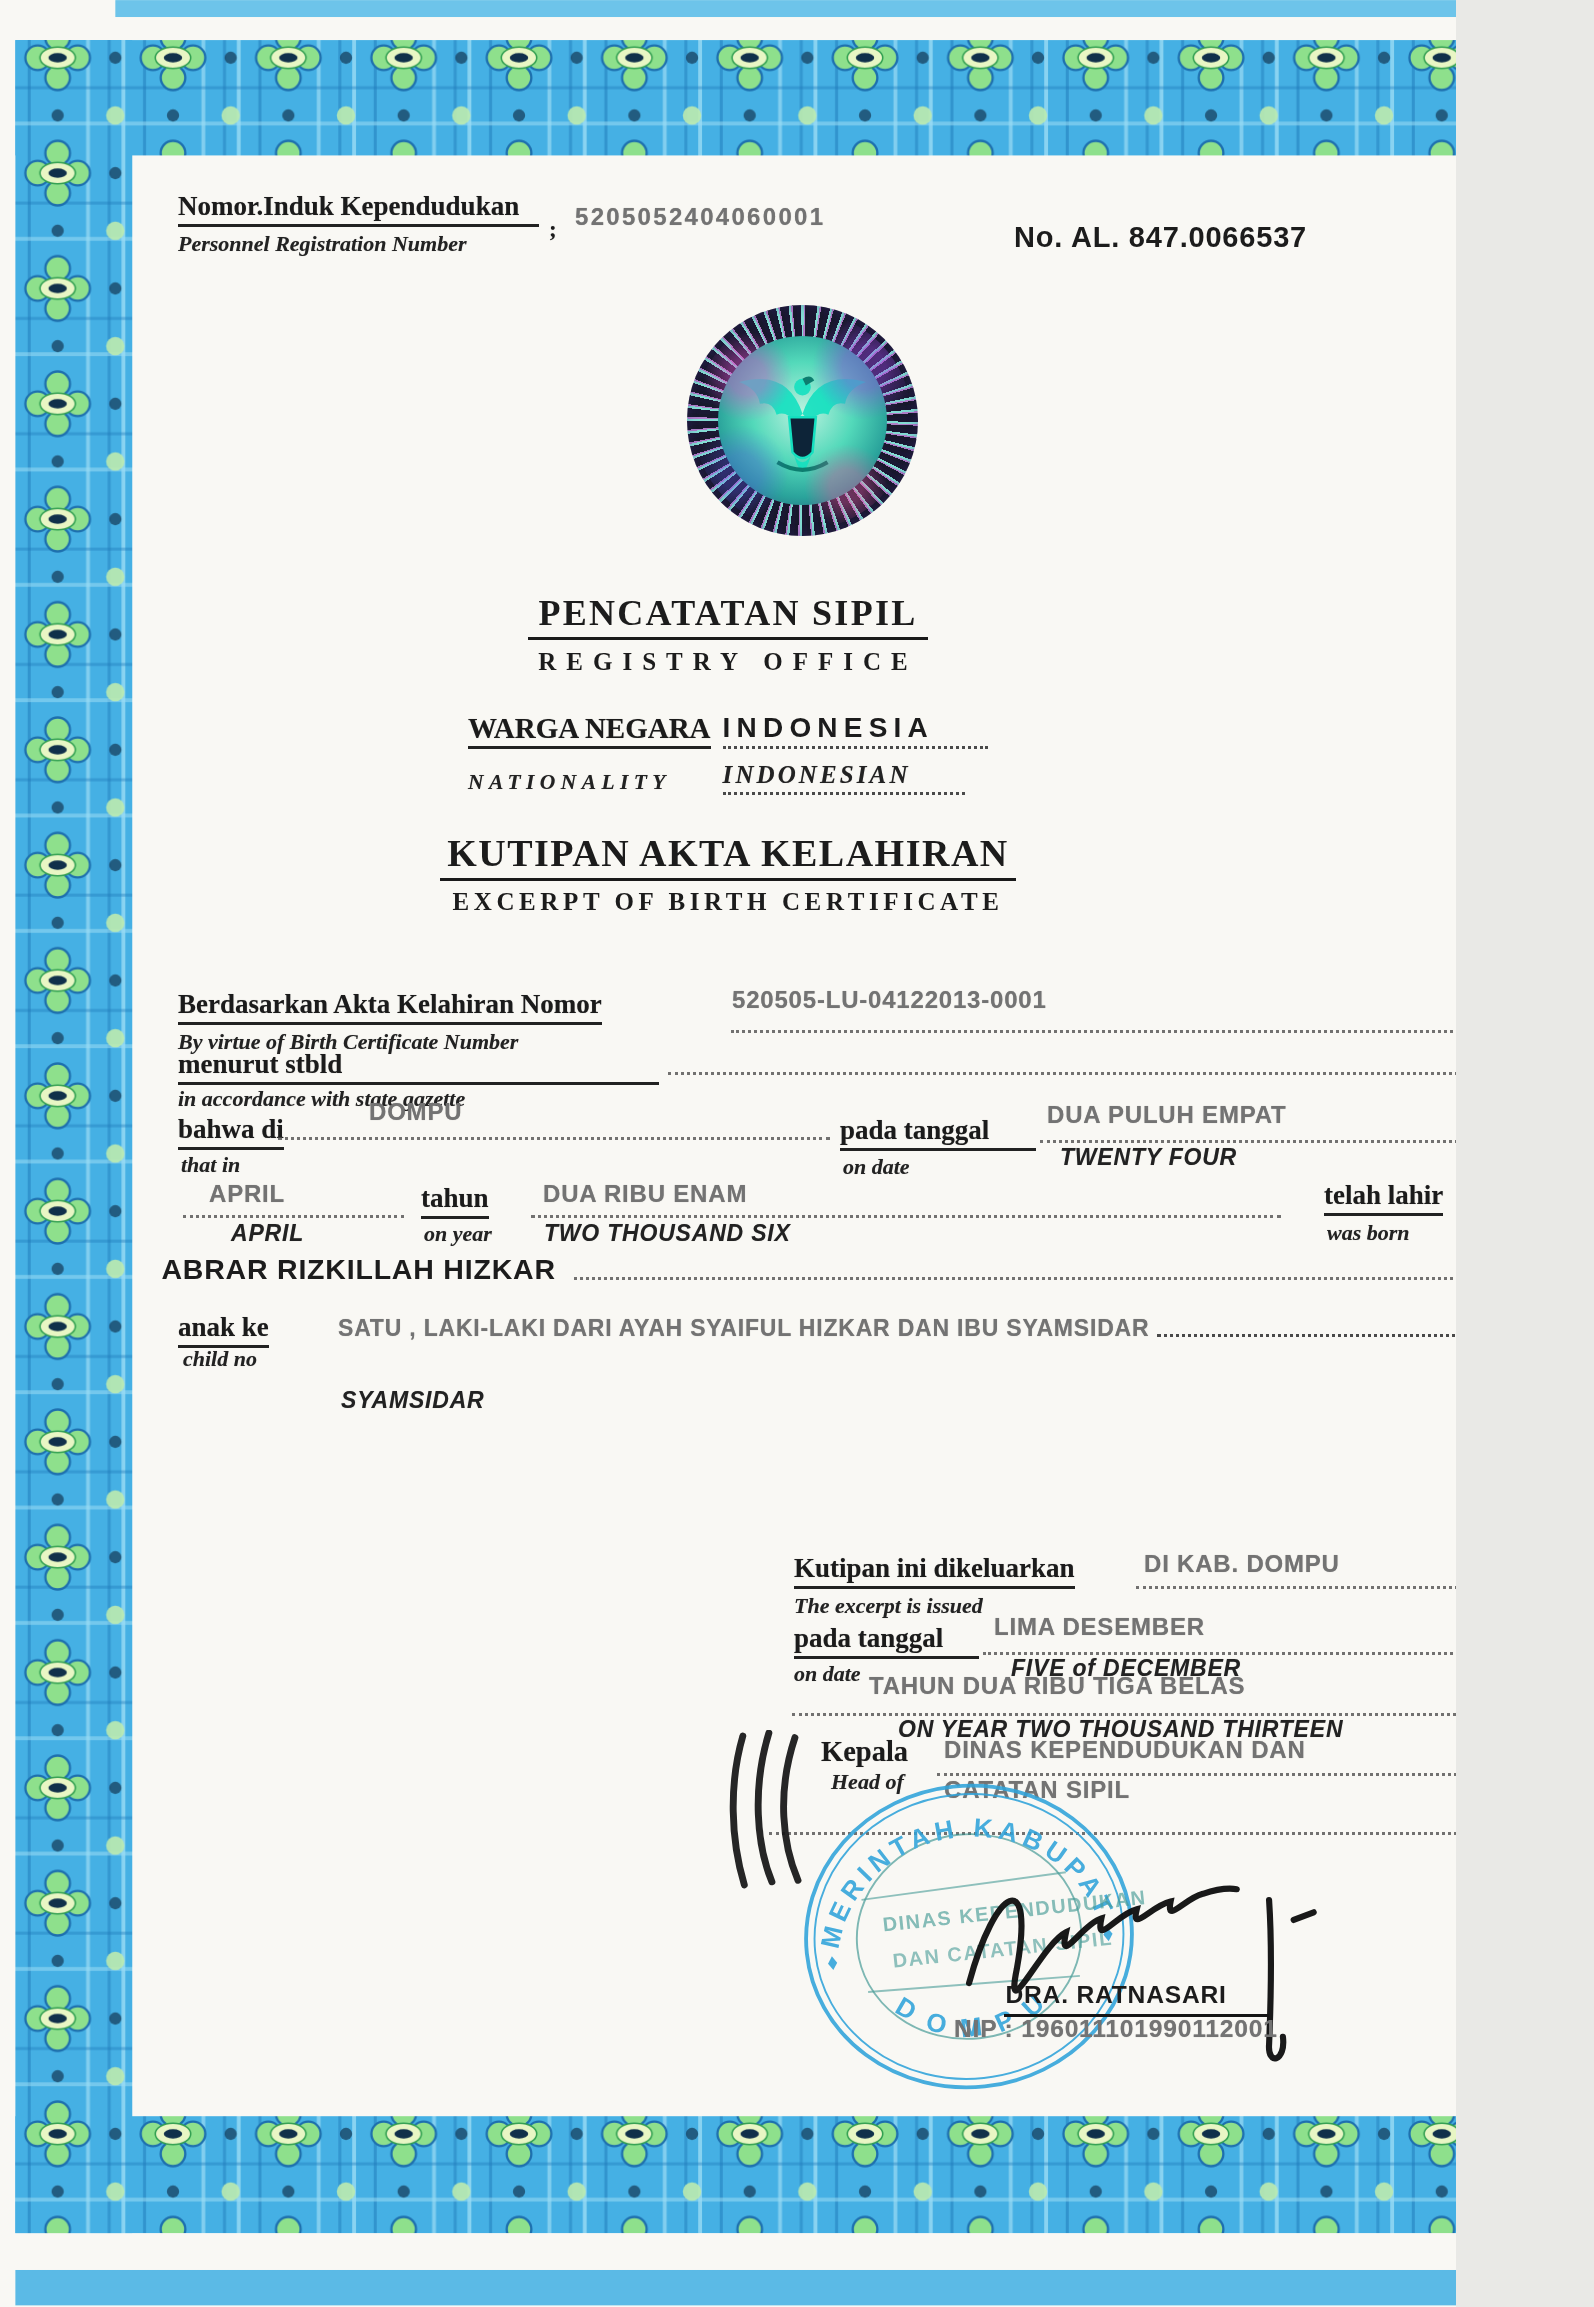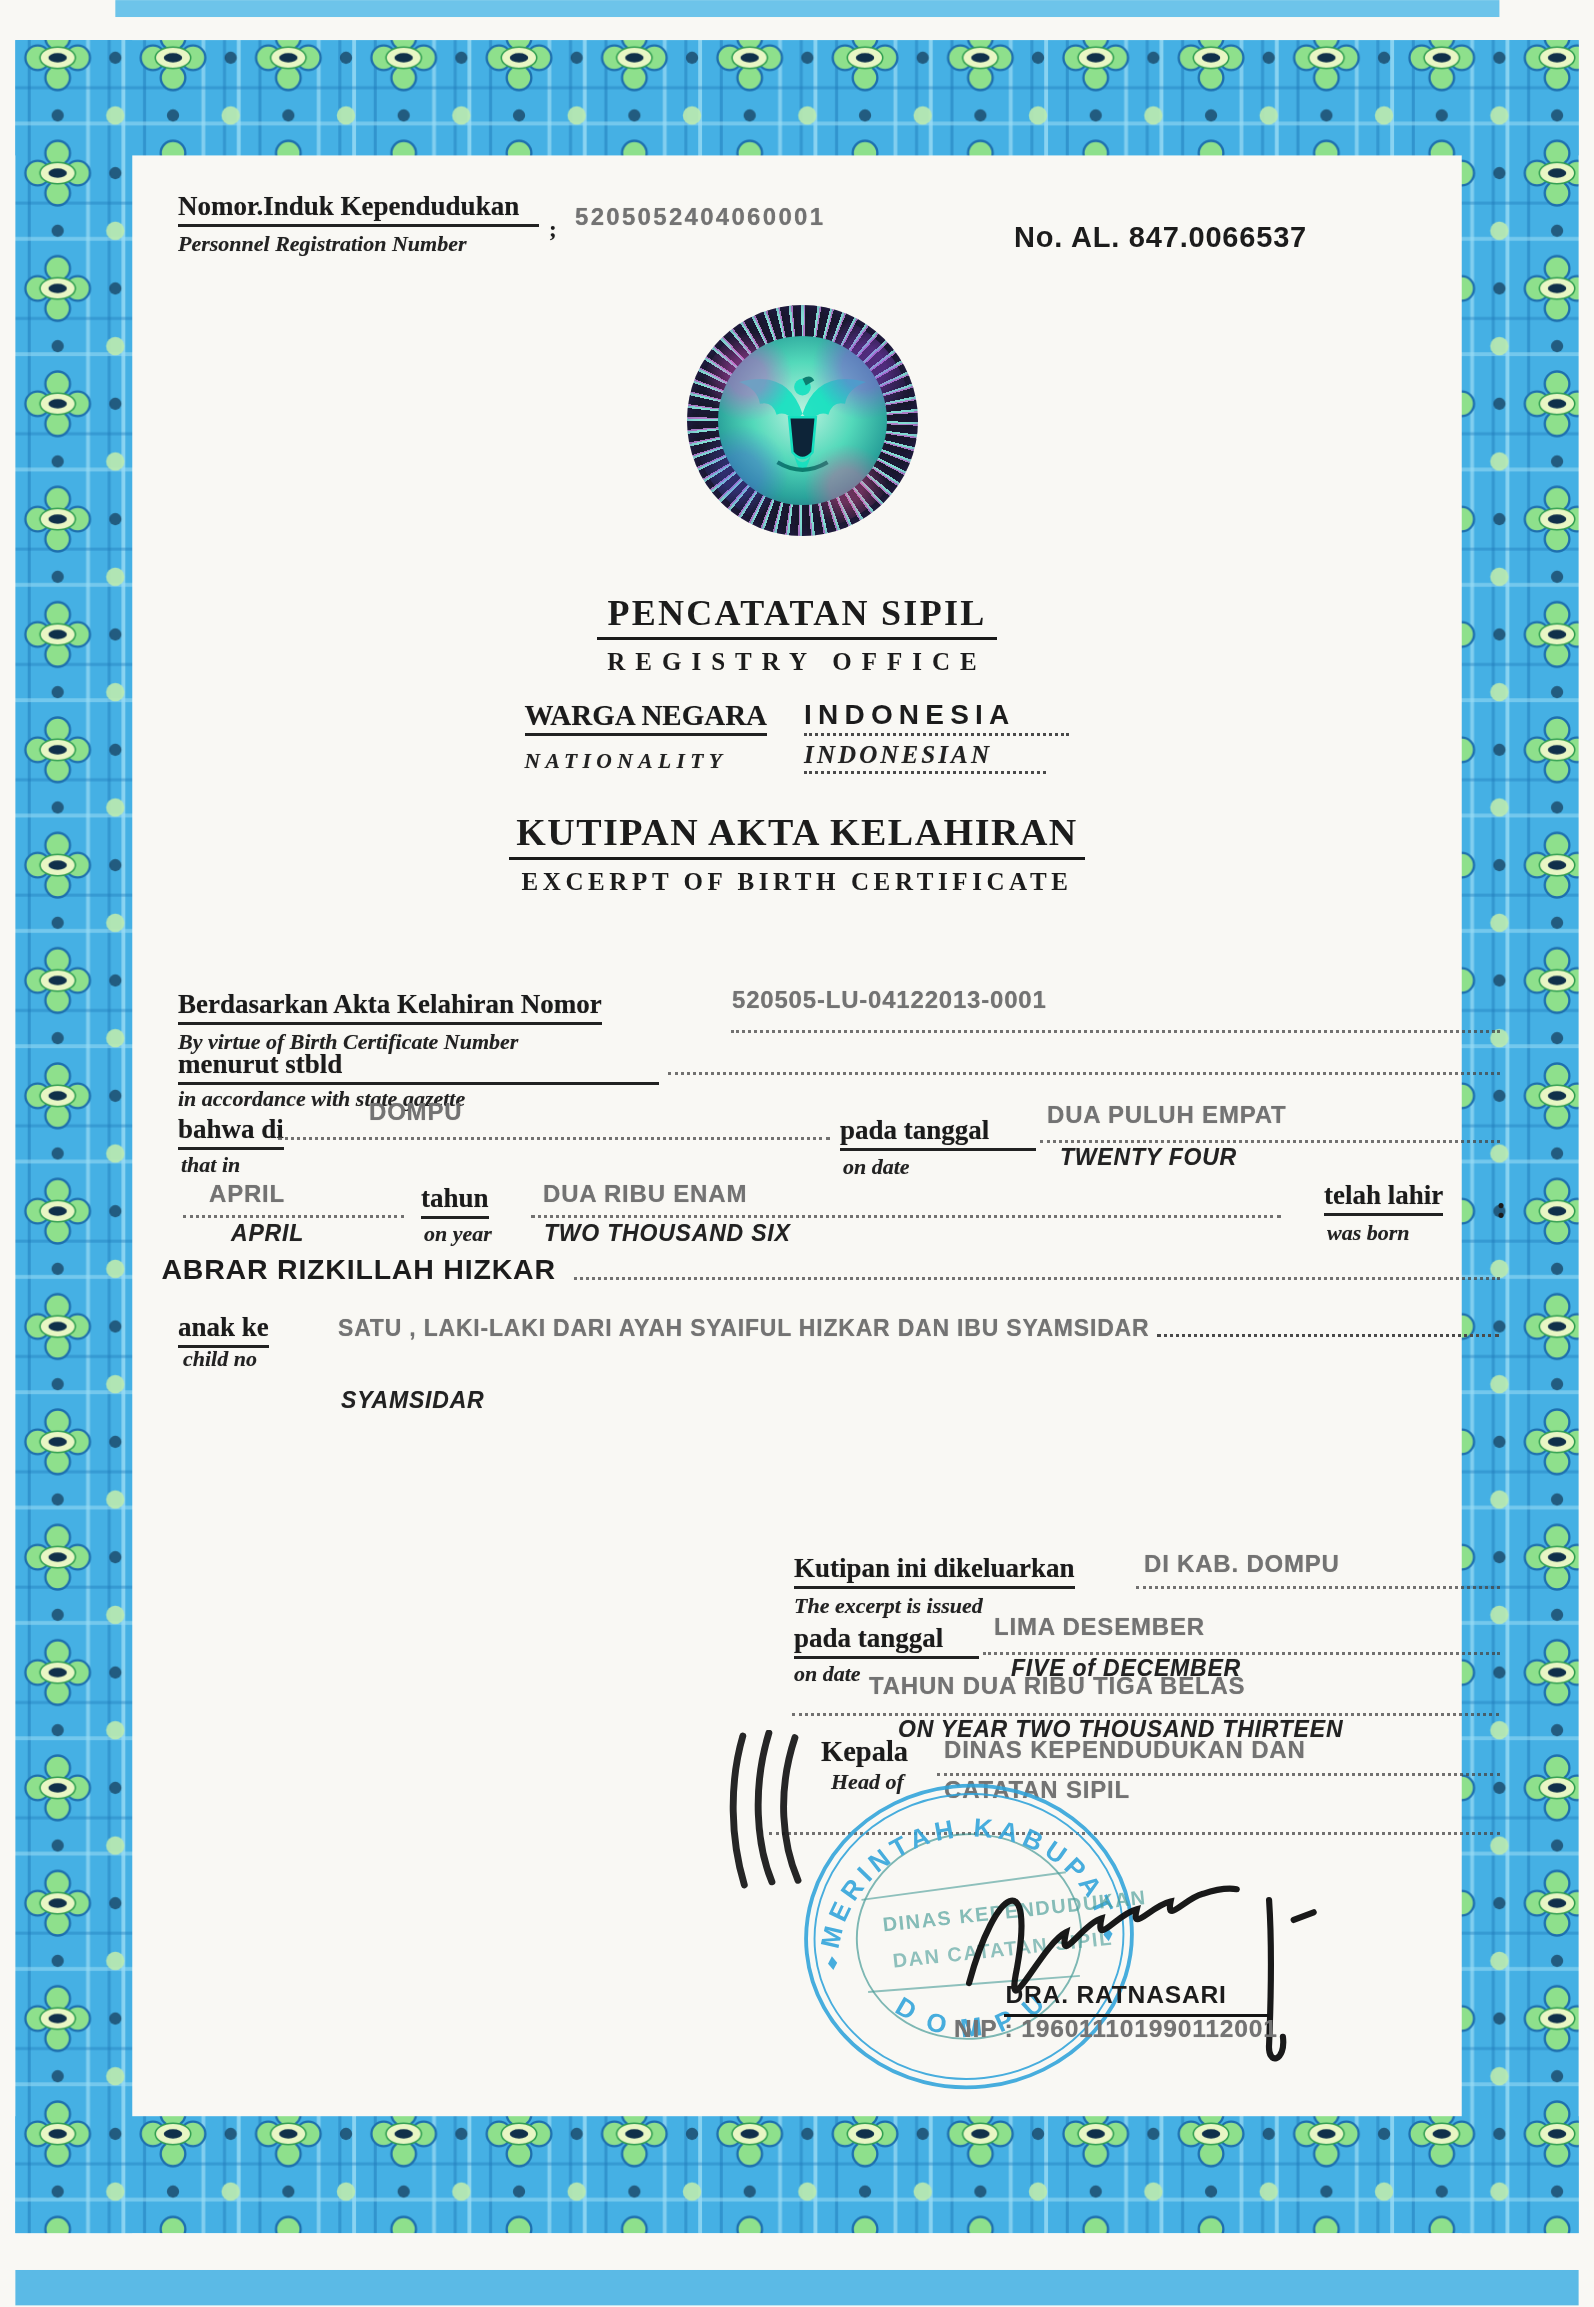--- a/index.html
+++ b/index.html
@@ -1,34 +1,34 @@
 <!DOCTYPE html>
 <html style="font-size:12.3px"><head>
 <meta charset="utf-8">
 <style>
   html,body{margin:0;padding:0;background:#e9e9e6;}
-  .page{position:relative;width:1594px;height:2307px;background:#f9f8f4;overflow:hidden;
+  .page{position:relative;width:1456px;height:2307px;background:#f9f8f4;overflow:hidden;
         font-family:"Liberation Serif",serif;color:#1c1c1c;}
   .page *{box-sizing:border-box;}
   .abs{position:absolute;}
   
   .lbl{font:700 27px "Liberation Serif",serif;color:#1b1b1b;text-shadow:0 0 0.8px rgba(30,30,30,.4);}
   .u{display:inline-block;border-bottom:3.1px solid #222;padding-bottom:1.5px;}
   .en{font:italic 700 22px "Liberation Serif",serif;color:#222;text-shadow:0 0 0.8px rgba(30,30,30,.35);}
   .val{font:700 24px "Liberation Sans",sans-serif;color:#737373;letter-spacing:0.8px;text-shadow:0 0 0.8px rgba(20,20,20,.4);}
   .vale{font:italic 700 23px "Liberation Sans",sans-serif;color:#222;letter-spacing:0.8px;text-shadow:0 0 0.8px rgba(20,20,20,.3);}
   .dots{position:absolute;height:0;border-top:3.8px dotted #454545;opacity:.75;}
   .dotu{border-bottom:3.8px dotted #4a4a4a;padding-bottom:2.3px;}
   
   .titles{position:absolute;left:146px;right:146px;top:592px;text-align:center;}
   .t-main{display:inline-block;font:900 36px "Liberation Serif",serif;letter-spacing:2.3px;
           border-bottom:3.8px solid #1a1a1a;padding:0 10.8px 3.1px;}
   .t-sub{margin-top:7.7px;font:700 25px "Liberation Serif",serif;letter-spacing:10px;}
   .natgrid{display:inline-grid;grid-template-columns:auto auto;column-gap:37px;row-gap:4.6px;
-           margin-top:23px;align-items:end;justify-items:start;text-align:left;}
+           margin-top:36px;align-items:end;justify-items:start;text-align:left;gap:12px;}
   .t-doc{display:inline-block;font:900 38px "Liberation Serif",serif;letter-spacing:1.5px;
          border-bottom:3.8px solid #1a1a1a;padding:0 7.7px 3.1px;margin-top:36px;}
   .t-doc-en{margin-top:7.7px;font:700 25px "Liberation Serif",serif;letter-spacing:4.6px;}
   .name-band{position:absolute;left:146px;right:146px;top:1253px;text-align:left;}
   .name-band span{background:#f9f8f4;padding:0 15.4px;font:700 28.5px "Liberation Sans",sans-serif;letter-spacing:0.8px;}
   .childrow{position:absolute;display:flex;align-items:flex-end;}
   .childrow .fill{flex:1;border-bottom:3.8px dotted #4a4a4a;margin:0 0 4.6px 7.7px;}
   .signname{font:700 24.6px "Liberation Sans",sans-serif;border-bottom:3.8px solid #141414;
             padding:0 42px 4.6px 1.5px;letter-spacing:0.8px;}
   

